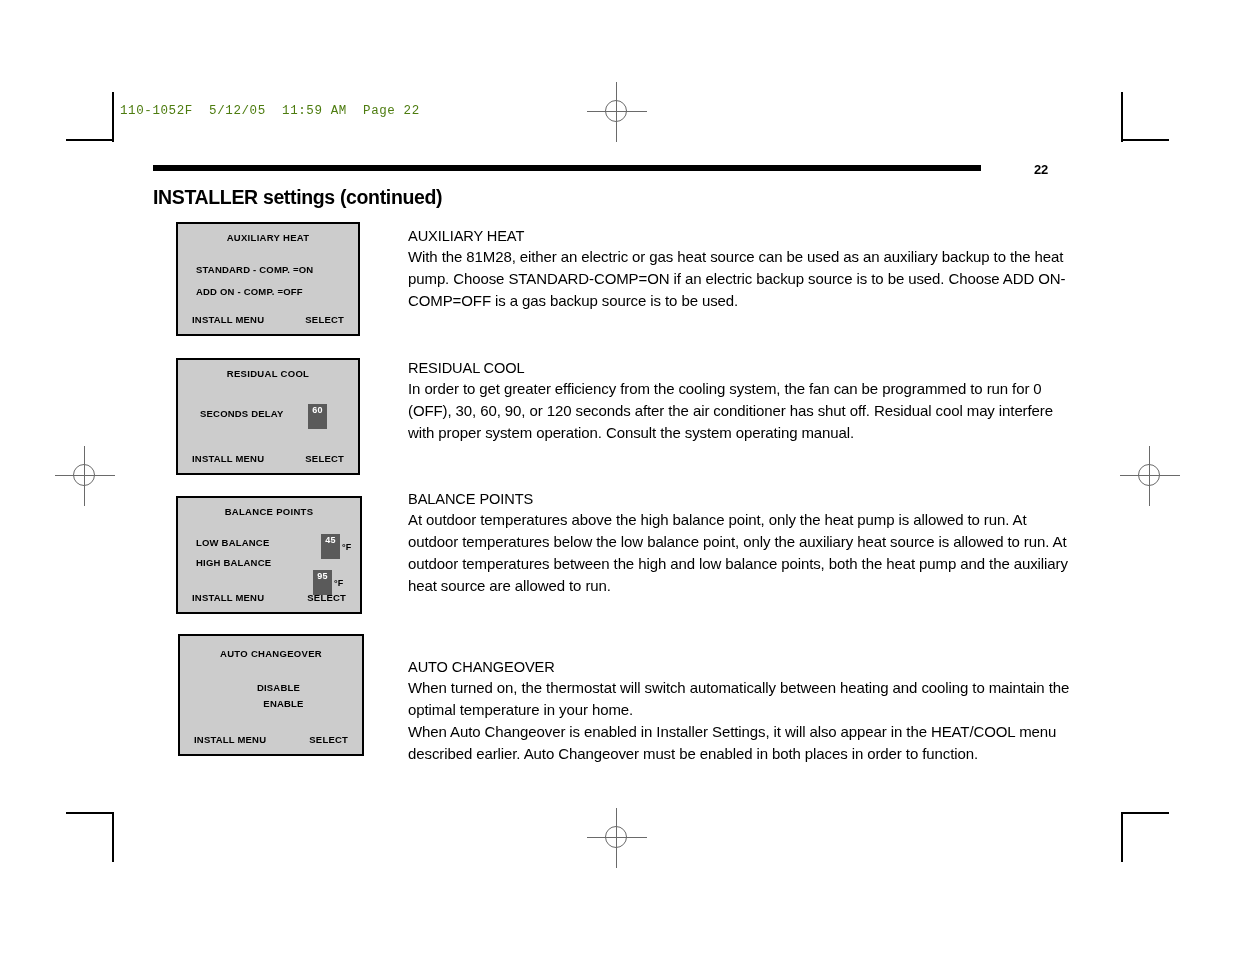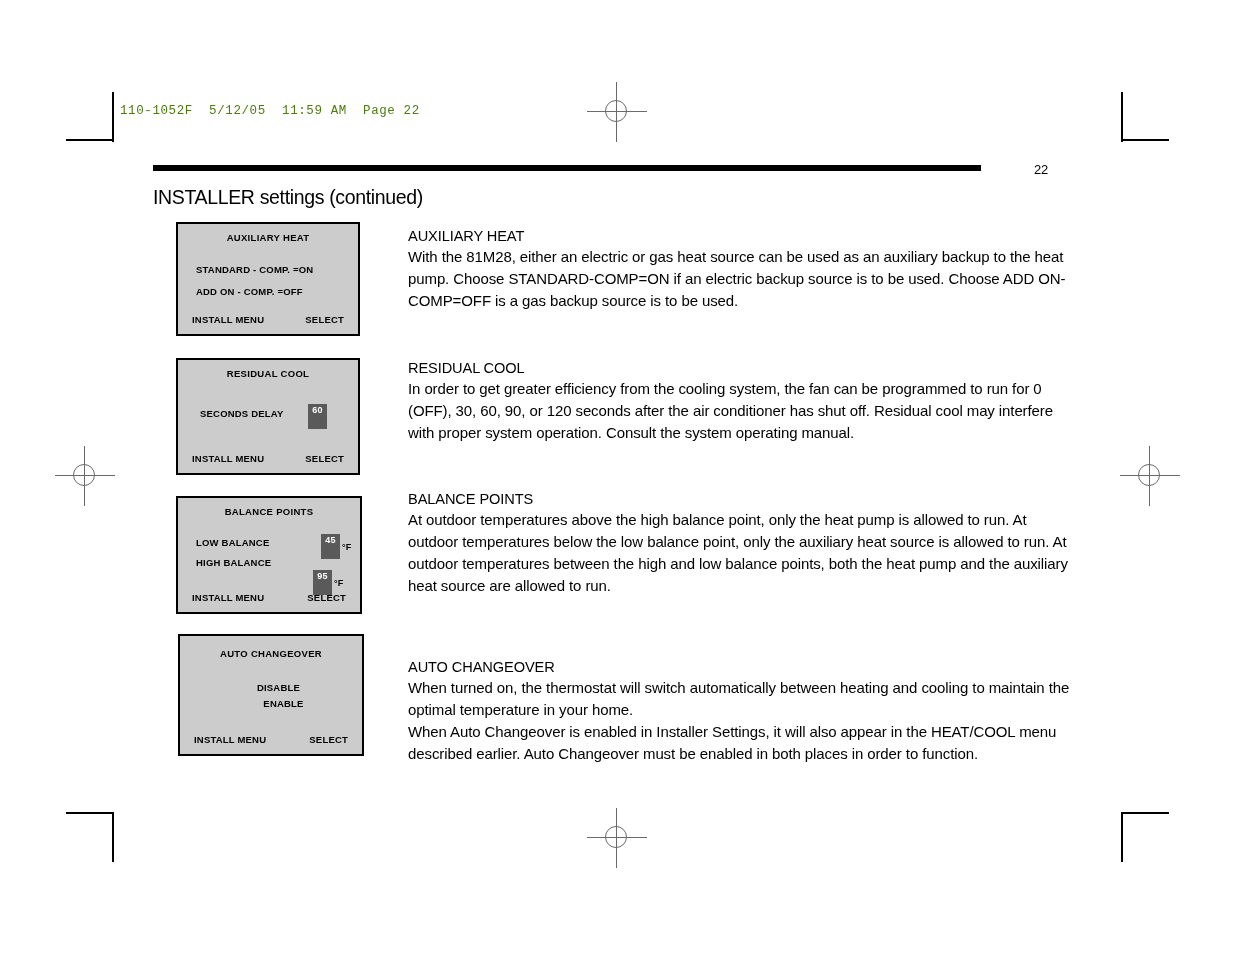--- a/index.html
+++ b/index.html
@@ -71,29 +71,29 @@
     top: 165px;
     width: 828px;
     height: 6px;
     background: #000000;
   }
   .page-number {
     position: absolute;
     left: 1034px;
     top: 162px;
     font-size: 13px;
-    font-weight: normal;
+    font-weight: bold;
     letter-spacing: -0.3px;
   }
   .page-title {
     position: absolute;
     left: 153px;
     top: 186px;
     font-size: 19.5px;
-    font-weight: normal;
+    font-weight: bold;
     letter-spacing: -0.35px;
     white-space: nowrap;
   }
 
   
   .lcd {
     position: absolute;
     background: #cccccc;
     border: 2px solid #000000;
     box-sizing: border-box;

